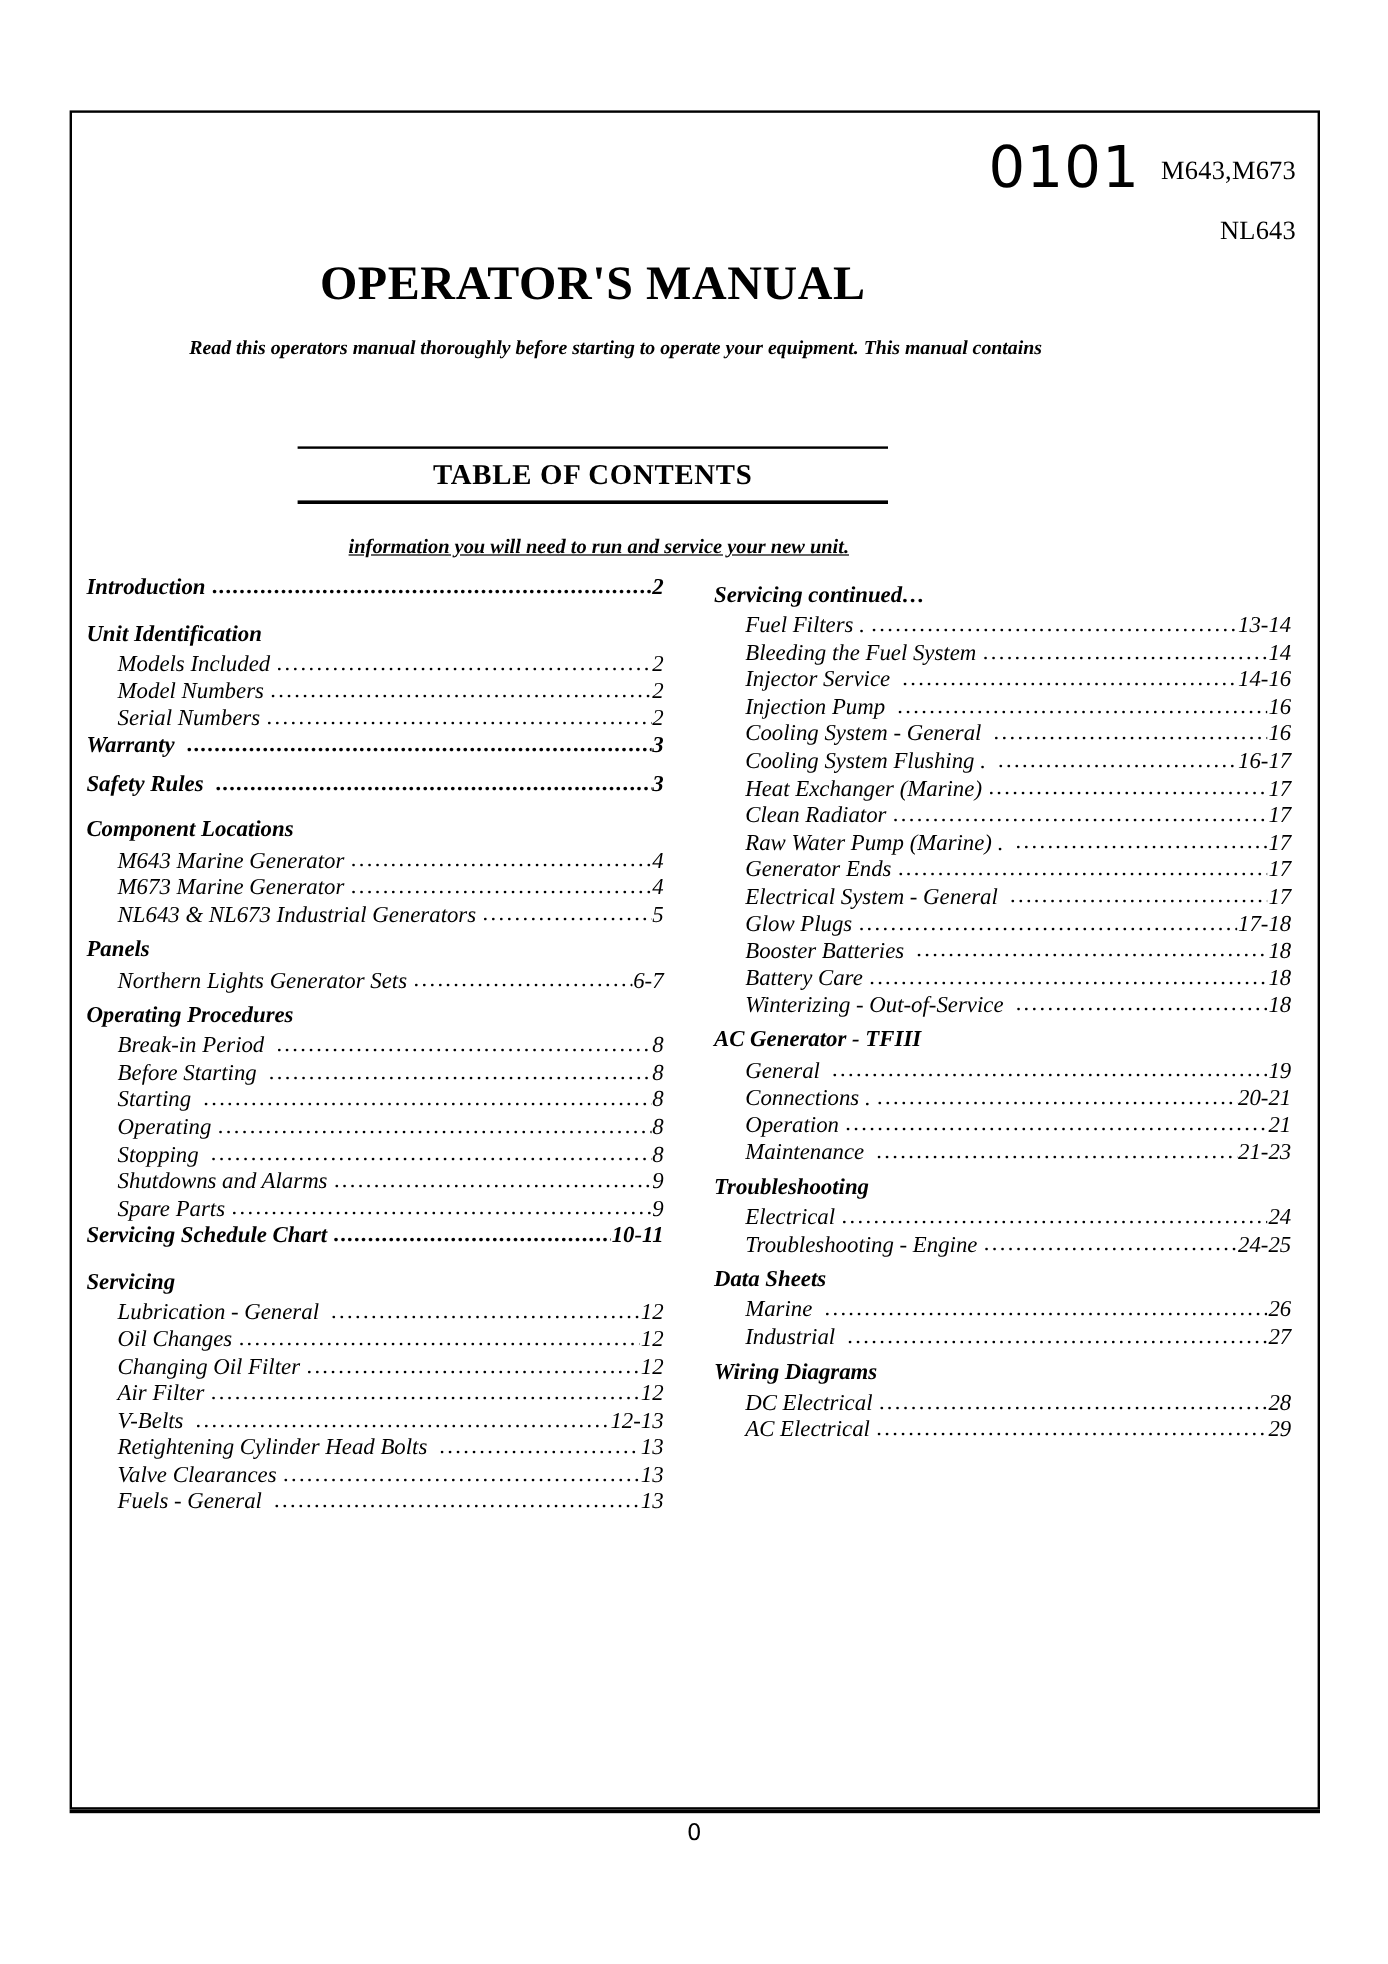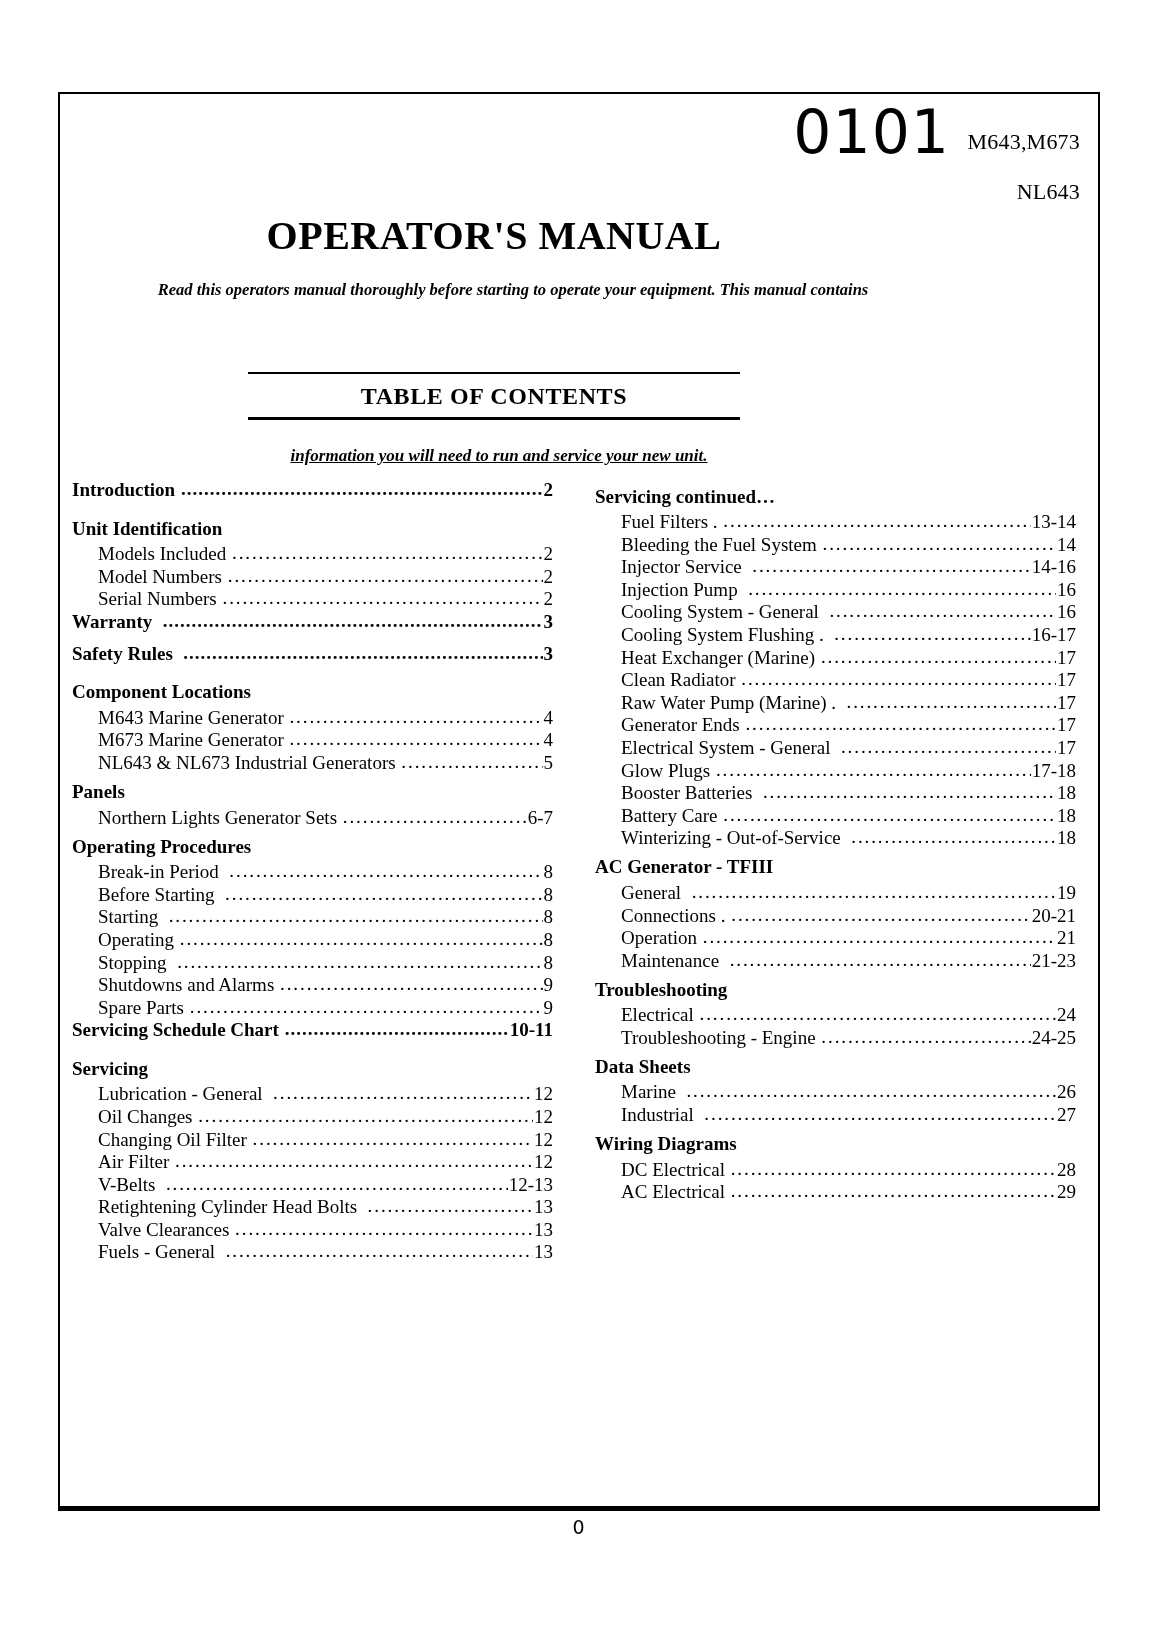--- a/index.html
+++ b/index.html
@@ -36,23 +36,23 @@
   }
 
   
   .header-block {
     position: relative;
     height: 120px;
   }
   .doc-number {
     position: absolute;
     right: 148px;
-    top: 8px;
+    top: 22px;
     font-family: "DejaVu Sans", "Liberation Sans", sans-serif;
-    font-size: 60px;
+    font-size: 48px;
     line-height: 1;
     letter-spacing: 1px;
     font-weight: 400;
   }
   .model-line-1 {
     position: absolute;
     right: 18px;
     top: 35px;
     font-size: 22px;
     letter-spacing: .2px;
@@ -119,20 +119,21 @@
   }
 
   
   .columns {
     position: absolute;
     top: 386px;
     left: 0;
     right: 0;
     display: flex;
     padding: 0 16px 0 8px;
+    font-style: italic;
   }
   .col {
     width: 50%;
     box-sizing: border-box;
   }
   .col-left { padding-left: 4px; padding-right: 22px; }
   .col-right { padding-left: 20px; padding-right: 6px; }
 
   .sec-head {
     font-size: 19px;

